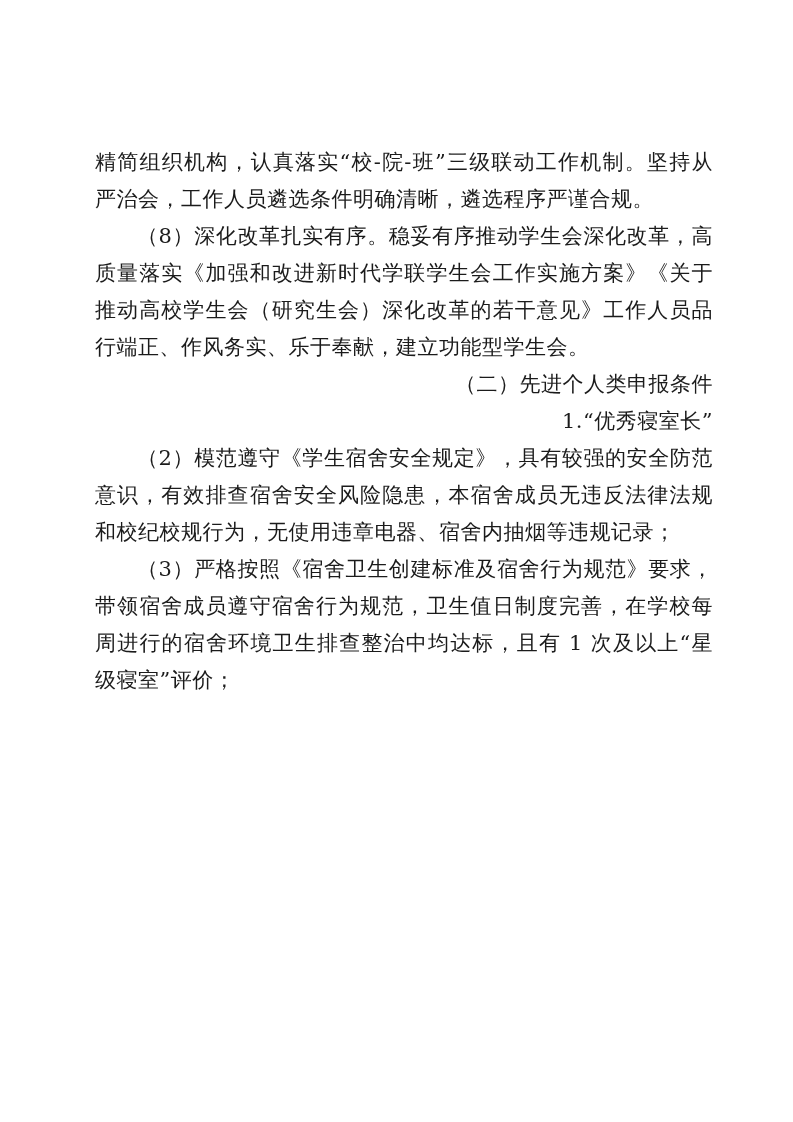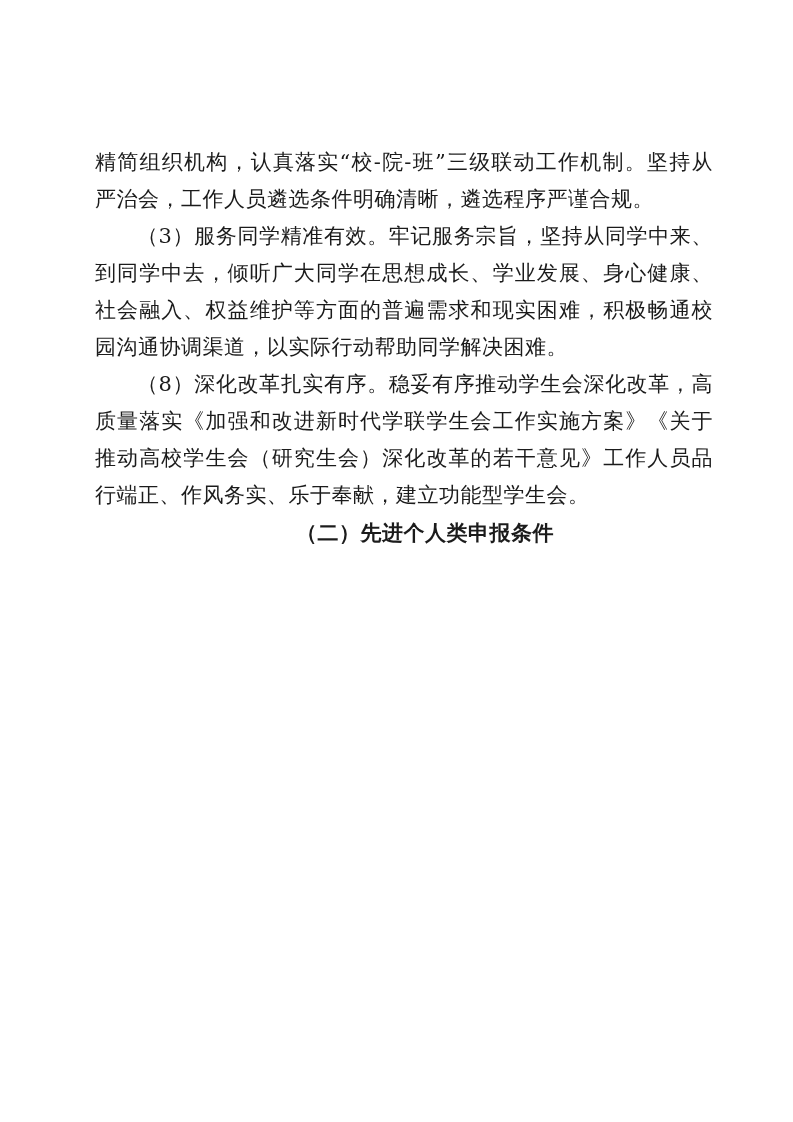--- a/index.html
+++ b/index.html
@@ -25,32 +25,34 @@
     text-align: justify;
     text-justify: inter-ideograph;
     text-indent: 2em;
     letter-spacing: 0.5px;
     word-break: break-all;
   }
   .page p.no-indent {
     text-indent: 0;
   }
   .page p.heading {
-    font-weight: 700;
-    text-align: center;
+    font-weight: 400;
+    text-align: right;
   }
 </style>
 </head>
 <body>
 
 <div class="page">
   <p class="no-indent">精简组织机构，认真落实“校-院-班”三级联动工作机制。坚持从严治会，工作人员遴选条件明确清晰，遴选程序严谨合规。</p>
 
-  <p>（3）服务同学精准有效。牢记服务宗旨，坚持从同学中来、到同学中去，倾听广大同学在思想成长、学业发展、身心健康、社会融入、权益维护等方面的普遍需求和现实困难，积极畅通校园沟通协调渠道，以实际行动帮助同学解决困难。</p>
 
   <p>（8）深化改革扎实有序。稳妥有序推动学生会深化改革，高质量落实《加强和改进新时代学联学生会工作实施方案》《关于推动高校学生会（研究生会）深化改革的若干意见》工作人员品行端正、作风务实、乐于奉献，建立功能型学生会。</p>
 
   <p class="heading">（二）先进个人类申报条件</p>
 
+  <p class="heading">1.“优秀寝室长”</p>
 
 
+  <p>（2）模范遵守《学生宿舍安全规定》，具有较强的安全防范意识，有效排查宿舍安全风险隐患，本宿舍成员无违反法律法规和校纪校规行为，无使用违章电器、宿舍内抽烟等违规记录；</p>
 
+  <p>（3）严格按照《宿舍卫生创建标准及宿舍行为规范》要求，带领宿舍成员遵守宿舍行为规范，卫生值日制度完善，在学校每周进行的宿舍环境卫生排查整治中均达标，且有 1 次及以上“星级寝室”评价；</p>
 </div>
 
 </body></html>

